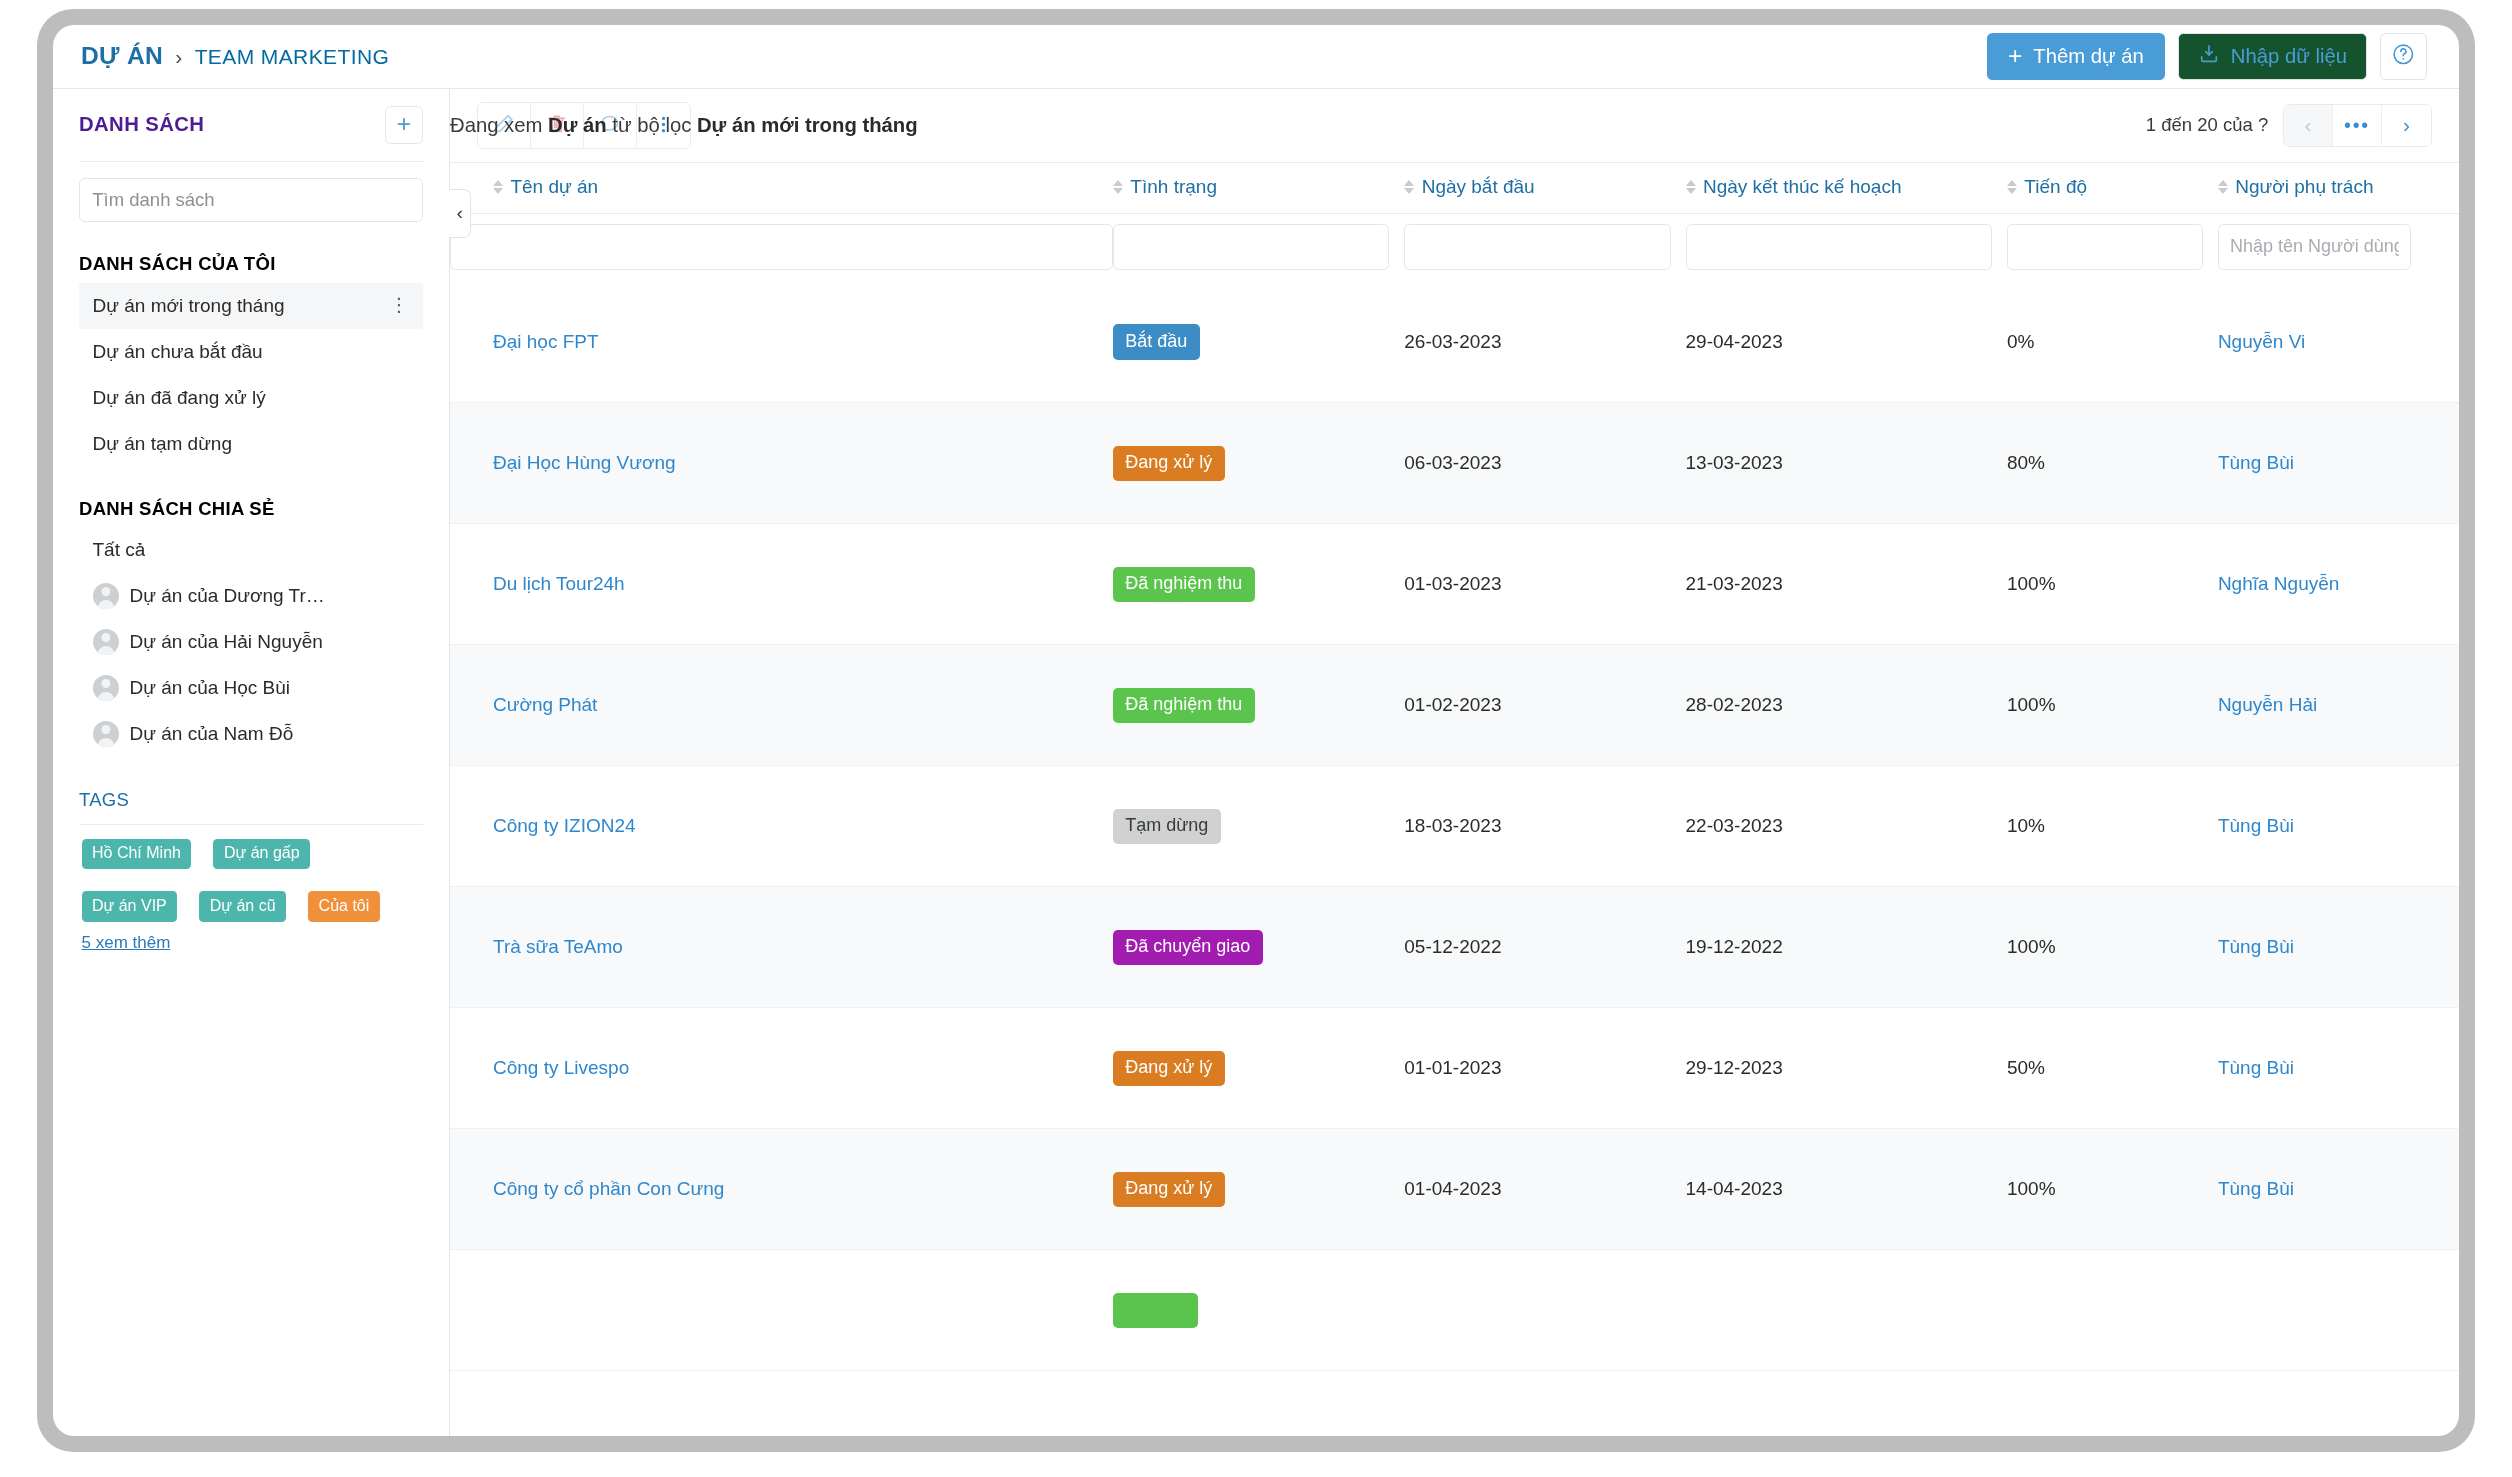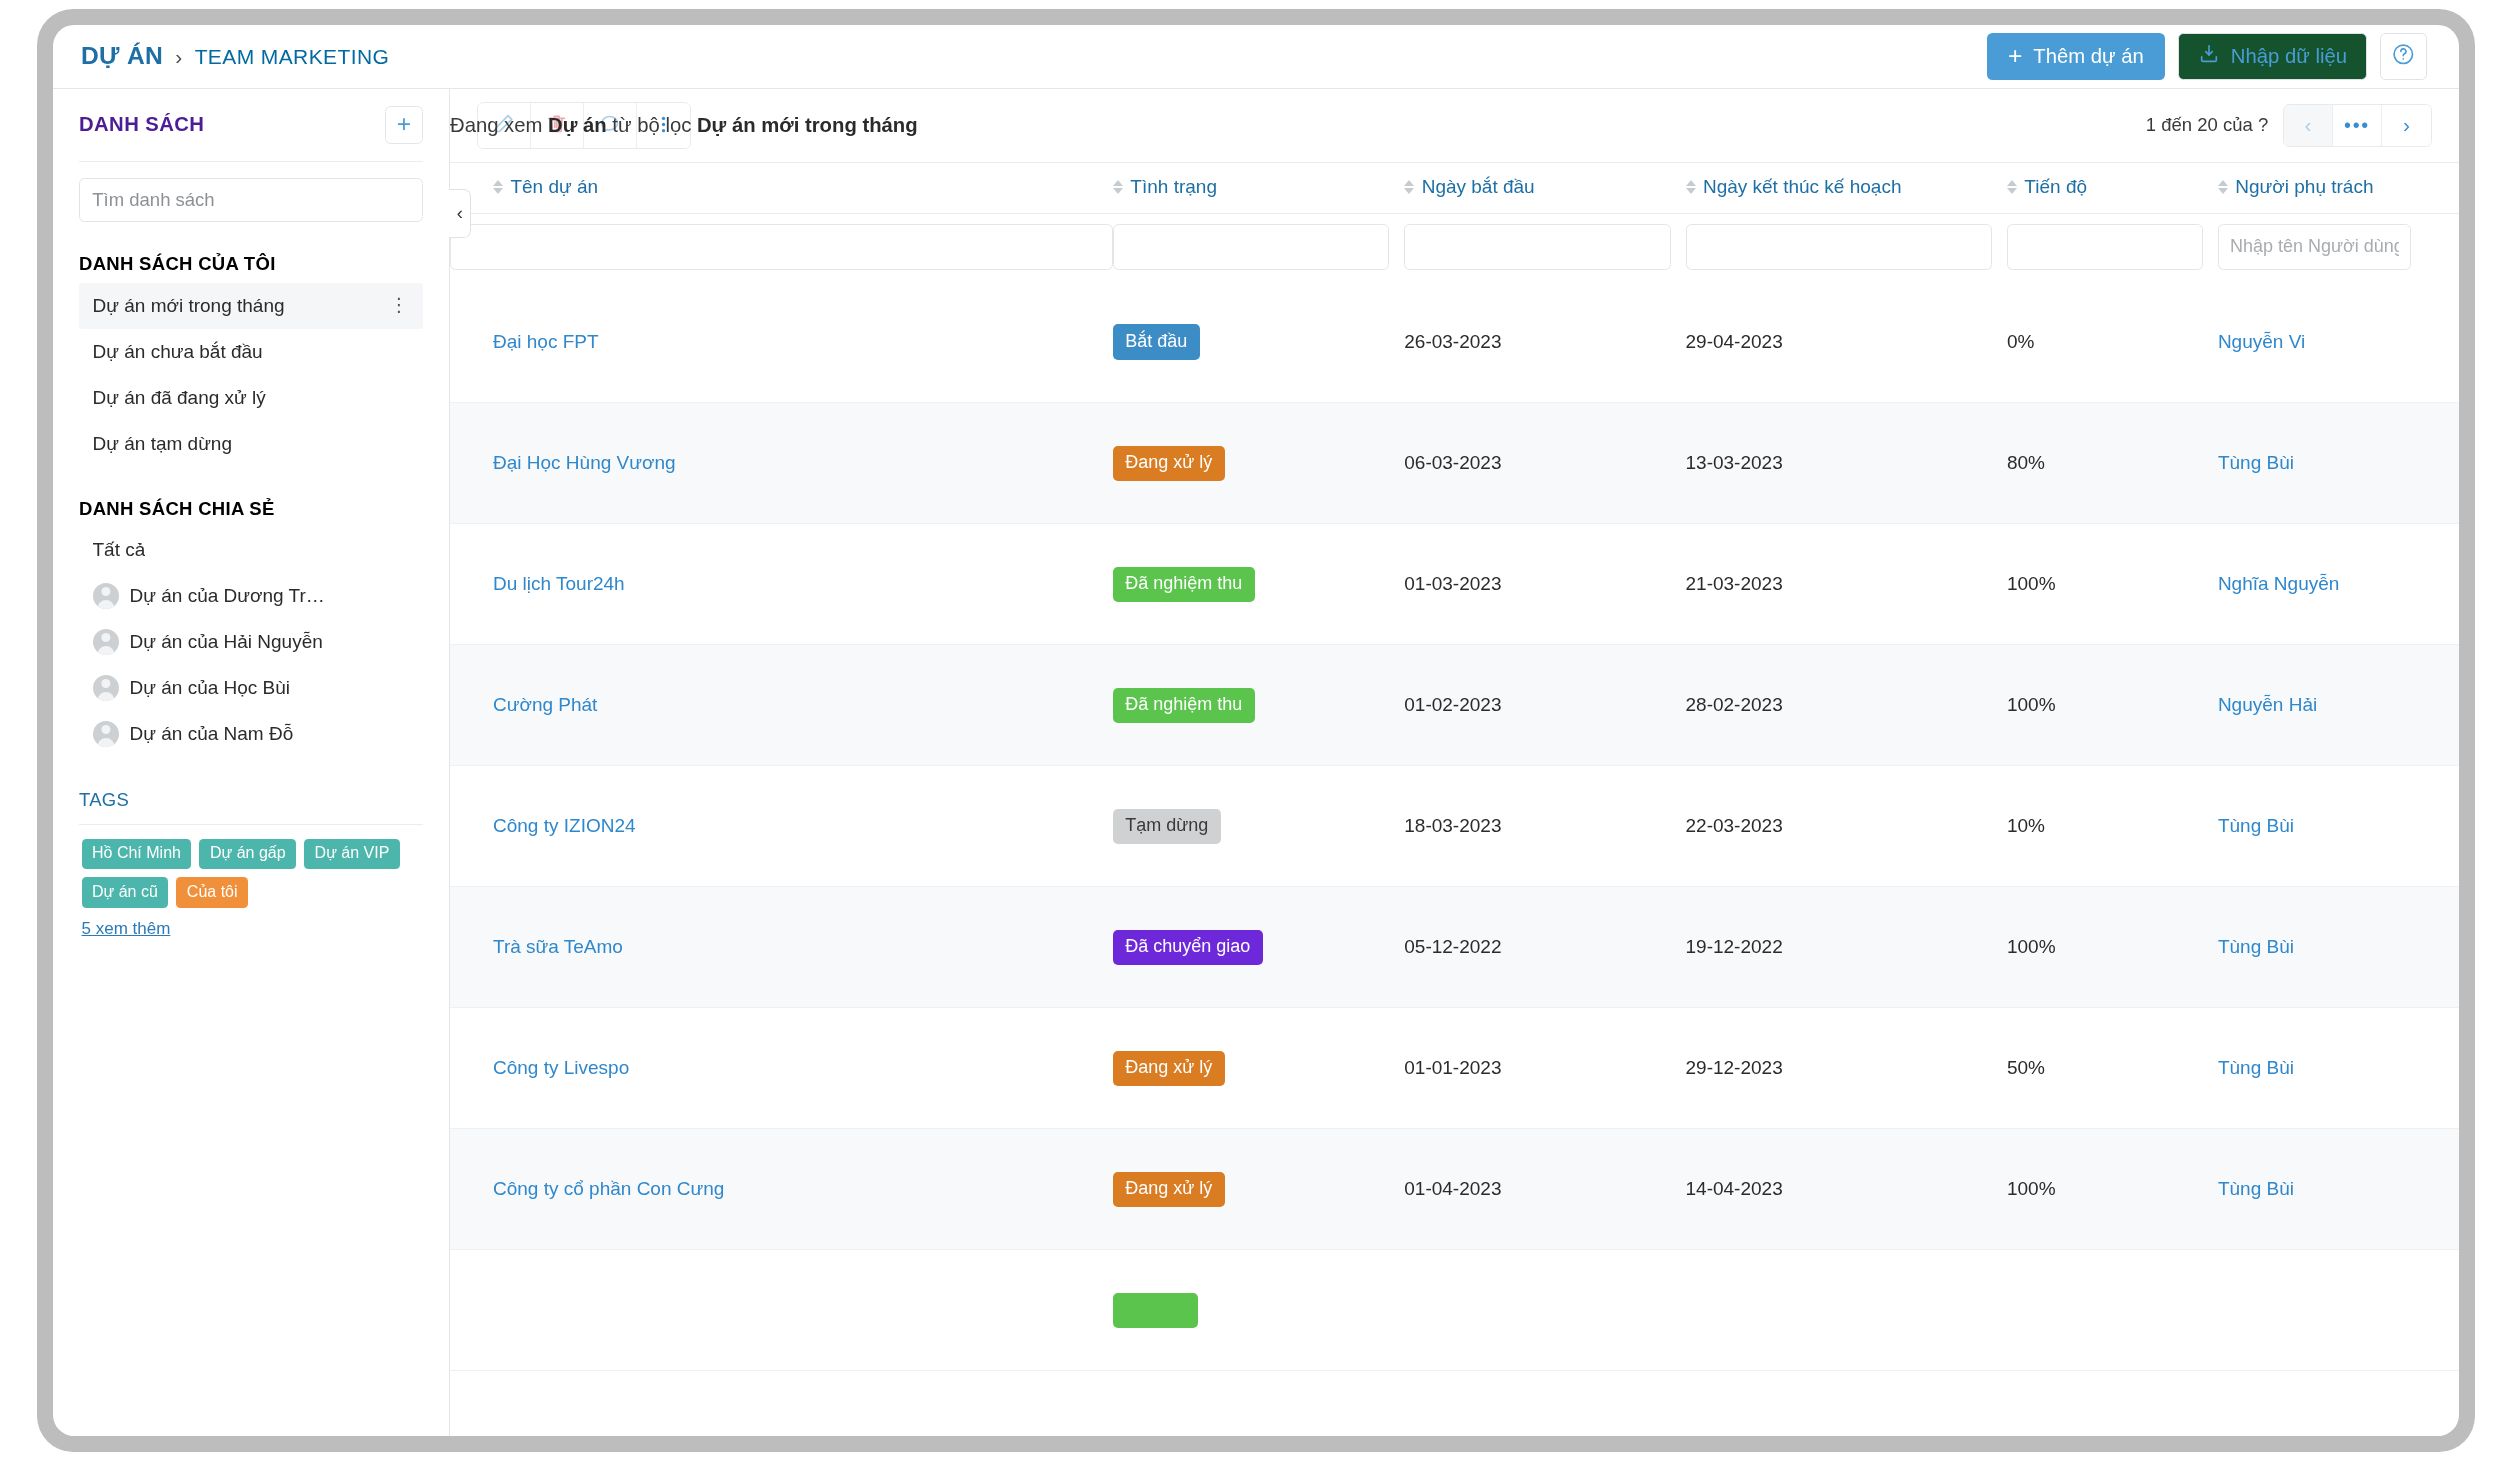--- a/index.html
+++ b/index.html
@@ -125,21 +125,21 @@
     width: 17px; height: 13.5px; border-radius: 8.6px 8.6px 0 0; background: #f2f3f4;
   }
   .nav-label { overflow: hidden; white-space: nowrap; text-overflow: ellipsis; }
 
   .tags-head {
     color: #1d6fa5; font-weight: normal; font-size: 18.5px;
     letter-spacing: 0.3px; margin-top: 32px;
     padding-bottom: 13.5px; border-bottom: 1.2px solid #ececec;
   }
   .tag-wrap {
-    display: flex; flex-wrap: wrap; gap: 8px; margin-top: 13.5px; padding-left: 2.5px;
+    display: flex; flex-wrap: wrap; gap: 22px; margin-top: 13.5px; padding-left: 2.5px;
   }
   .tag {
     color: #fff; font-size: 16px; border-radius: 4.3px;
     padding: 5.5px 10.5px 6.8px; cursor: pointer; white-space: nowrap;
   }
   .more-link {
     display: inline-block; margin-top: 11px; margin-left: 2.5px;
     color: #2a7ab9; font-size: 17px; text-decoration: underline; cursor: pointer;
   }
 
@@ -532,21 +532,21 @@
               <tr>
                 <td class="pad-l"><span class="cell-link">Công ty IZION24</span></td>
                 <td><span class="badge grey" style="background:#cfd1d2">Tạm dừng</span></td>
                 <td>18-03-2023</td>
                 <td>22-03-2023</td>
                 <td>10%</td>
                 <td><span class="cell-link">Tùng Bùi</span></td>
               </tr>
               <tr class="alt">
                 <td class="pad-l"><span class="cell-link">Trà sữa TeAmo</span></td>
-                <td><span class="badge" style="background:#6d28d9">Đã chuyển giao</span></td>
+                <td><span class="badge" style="background:#a21caf">Đã chuyển giao</span></td>
                 <td>05-12-2022</td>
                 <td>19-12-2022</td>
                 <td>100%</td>
                 <td><span class="cell-link">Tùng Bùi</span></td>
               </tr>
               <tr>
                 <td class="pad-l"><span class="cell-link">Công ty Livespo</span></td>
                 <td><span class="badge" style="background:#d97c22">Đang xử lý</span></td>
                 <td>01-01-2023</td>
                 <td>29-12-2023</td>

